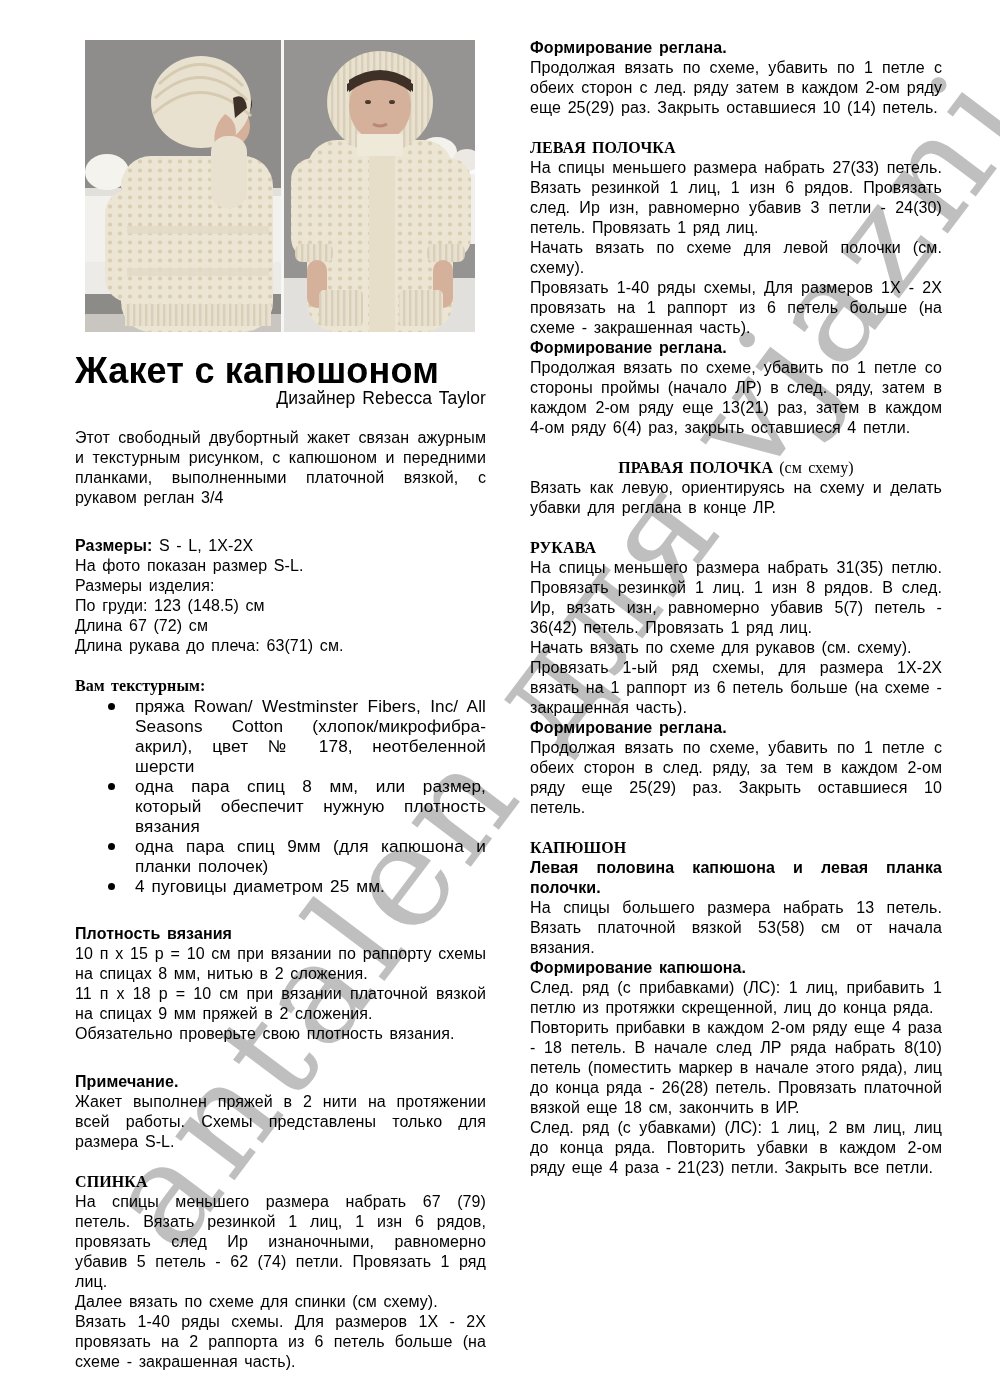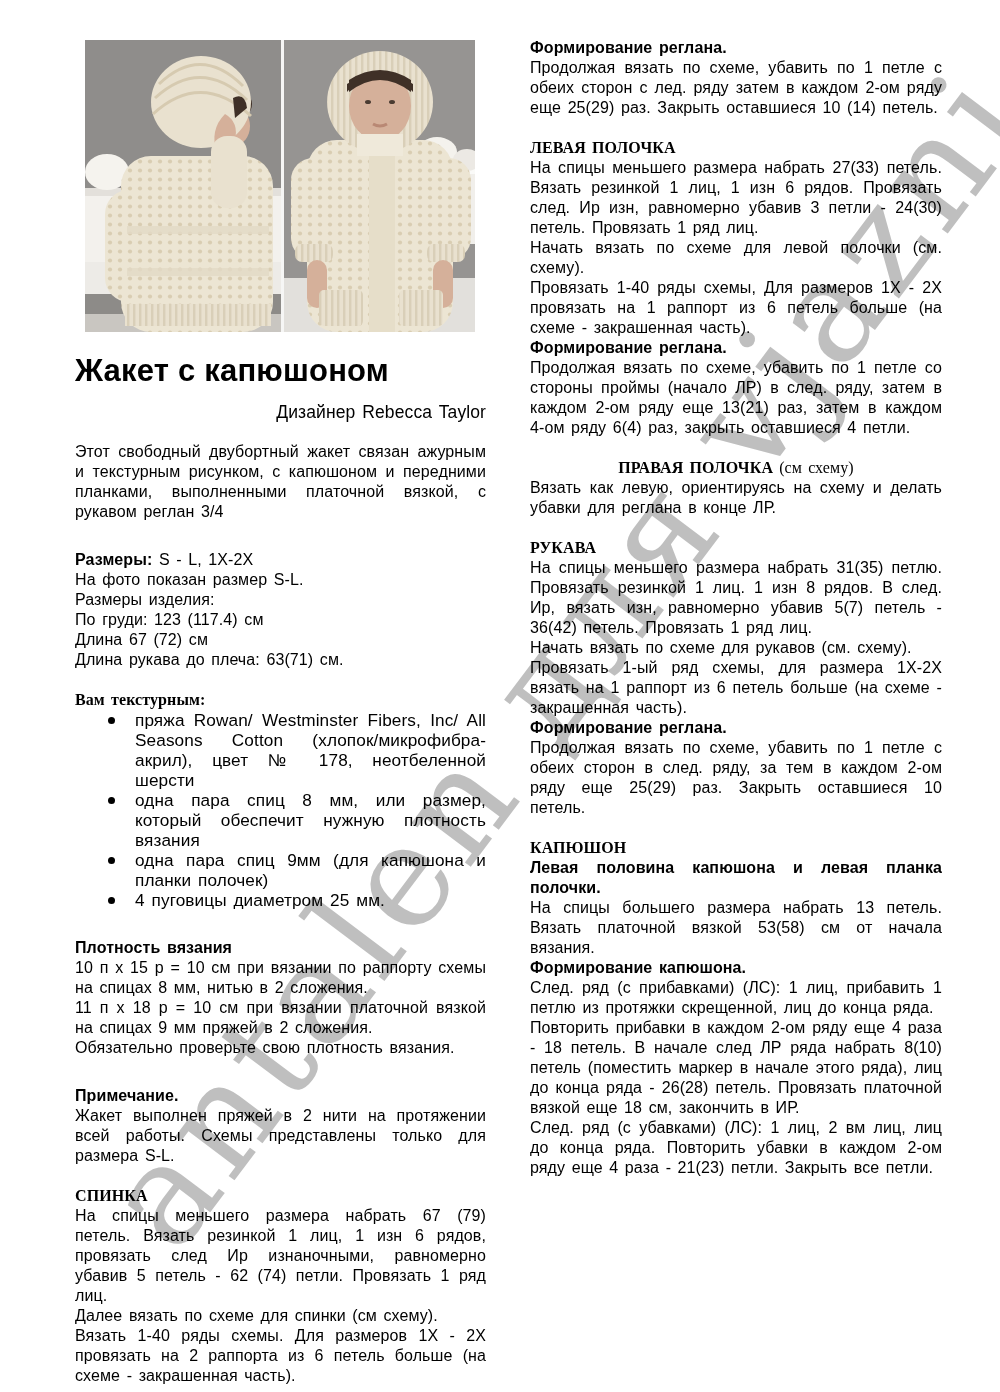--- a/index.html
+++ b/index.html
@@ -19,21 +19,21 @@
   .col-left  { left:75px;  width:411px; }
   .col-right { left:530px; width:412px; }
   p { margin:0; font-size:16px; line-height:20px; text-align:justify;
       word-spacing:2px; letter-spacing:.1px; }
   .b { font-weight:bold; }
   .left1 { text-align:center; }
   .mt  { margin-top:20px;font-family:Liberation Serif, serif; }
   .mt16{ margin-top:28px; }
   .mt19{ margin-top:19px; }
   .mt38{ margin-top:38px; }
-  h1 { margin:23px 0 16px 0; font-size:31px; line-height:31px; font-weight:bold; letter-spacing:.2px; }
+  h1 { margin:23px 0 2px 0; font-size:36px; line-height:31px; font-weight:bold; letter-spacing:.2px; }
   .designer { font-size:17.5px; line-height:21px; text-align:right; }
   .photo { display:block; margin:40px 0 0 10px; width:390px; height:292px; }
   ul.mats { margin:0; padding:0; list-style:none; }
   ul.mats li { position:relative; padding-left:60px; font-size:17.2px; line-height:20px;
                text-align:justify; word-spacing:2px; letter-spacing:.1px; }
   ul.mats li::before { content:""; position:absolute; left:33px; top:7px;
                width:7px; height:7px; border-radius:50%; background:#000; }
 </style>
 </head>
 <body>
@@ -115,21 +115,21 @@
     </svg>
 
     <h1>Жакет с капюшоном</h1>
     <p class="designer">Дизайнер Rebecca Taylor</p>
 
     <p class="mt19">Этот свободный двубортный жакет связан ажурным и текстурным рисунком, с капюшоном и передними планками, выполненными платочной вязкой, с рукавом реглан 3/4</p>
 
     <p class="mt16"><span class="b">Размеры:</span><span> S - L, 1X-2X</span></p>
     <p>На фото показан размер S-L.</p>
     <p>Размеры изделия:</p>
-    <p>По груди: 123 (117.4) см</p>
+    <p>По груди: 123 (148.5) см</p>
     <p>Длина 67 (72) см</p>
     <p>Длина рукава до плеча: 63(71) см.</p>
 
     <p class="b mt">Вам текстурным:</p>
     <ul class="mats">
       <li>пряжа Rowan/ Westminster Fibers, Inc/ All Seasons Cotton (хлопок/микрофибра-акрил), цвет № 178, неотбеленной шерсти</li>
       <li>одна пара спиц 8 мм, или размер, который обеспечит нужную плотность вязания</li>
       <li>одна пара спиц 9мм (для капюшона и планки полочек)</li>
       <li>4 пуговицы диаметром 25 мм.</li>
     </ul>

